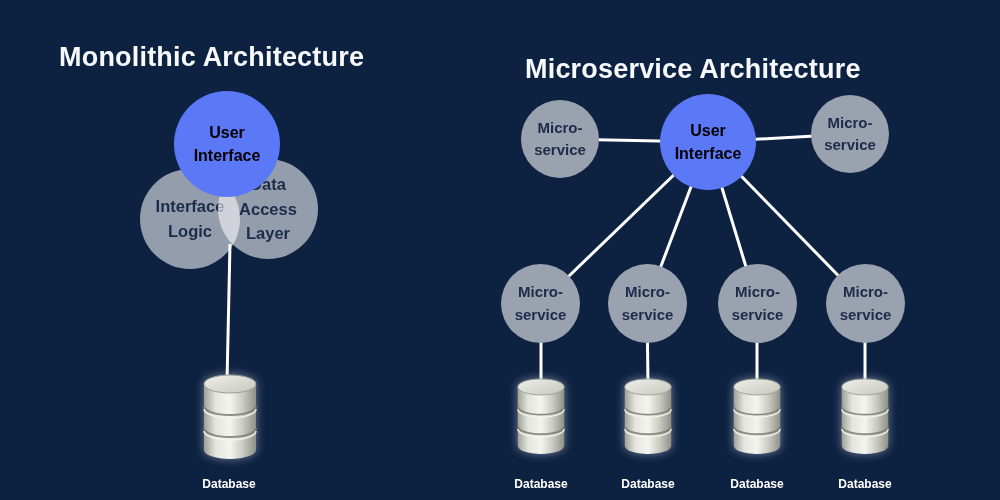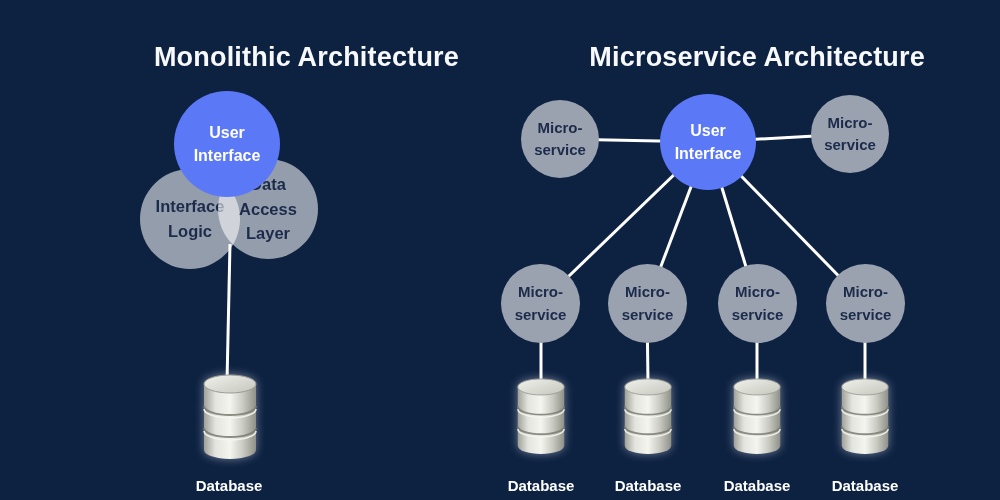--- a/index.html
+++ b/index.html
@@ -15,21 +15,21 @@
     position: relative;
     width: 1000px;
     height: 500px;
     background: var(--background);
     overflow: hidden;
     font-family: "Liberation Sans", sans-serif;
   }
   .title {
     position: absolute;
     width: 400px;
-    text-align: right;
+    text-align: left;
     font-size: 27px;
     font-weight: 700;
     color: #f7f9fc;
     letter-spacing: 0.2px;
     z-index: 6;
   }
   .lines-behind, .lines-above {
     position: absolute;
     left: 0; top: 0;
     width: 1000px; height: 500px;
@@ -47,21 +47,21 @@
     display: flex;
     align-items: center;
     justify-content: center;
     text-align: center;
     font-weight: 700;
     white-space: pre-line;
     z-index: 2;
   }
   .circle.blue {
     background: var(--accent-blue);
-    color: #ffffff;
+    color: #000000;
     font-size: 16px;
     line-height: 1.45;
     z-index: 3;
   }
   .circle.gray-trans {
     background: rgba(255, 255, 255, 0.56);
     color: var(--dark-text);
     font-size: 16.5px;
     line-height: 1.5;
   }
@@ -91,21 +91,21 @@
   .db-r2 { left: 623px; top: 378px; width: 50px; }
   .db-r3 { left: 732px; top: 378px; width: 50px; }
   .db-r4 { left: 840px; top: 378px; width: 50px; }
   .db-label {
     position: absolute;
     width: 140px;
     top: 477px;
     text-align: center;
     color: #ffffff;
     font-weight: 700;
-    font-size: 15px;
+    font-size: 12px;
     z-index: 6;
   }
   .dbl-l  { left: 159px; }
   .dbl-r1 { left: 471px; }
   .dbl-r2 { left: 578px; }
   .dbl-r3 { left: 687px; }
   .dbl-r4 { left: 795px; }
   .defs-holder { position: absolute; width: 0; height: 0; overflow: hidden; }
   .db-sep    { stroke: #797a72; stroke-width: 2;   fill: none; opacity: 0.85; }
   .db-sep-hi { stroke: #f5f6f0; stroke-width: 1.6; fill: none; opacity: 0.9; }
@@ -138,21 +138,21 @@
     <line x1="708" y1="142" x2="647" y2="303"></line>
     <line x1="708" y1="142" x2="757" y2="303"></line>
     <line x1="708" y1="142" x2="865" y2="303"></line>
     <line x1="541" y1="303" x2="541" y2="384"></line>
     <line x1="647" y1="303" x2="648" y2="384"></line>
     <line x1="757" y1="303" x2="757" y2="384"></line>
     <line x1="865" y1="303" x2="865" y2="384"></line>
   </svg>
 
   <div class="title" style="left:59px; top:42px;">Monolithic Architecture</div>
-  <div class="title" style="left:525px; top:42px;">Microservice Architecture</div>
+  <div class="title" style="left:525px; top:54px;">Microservice Architecture</div>
 
   <div class="circle gray-trans biz-logic">Interface
 Logic</div>
   <div class="circle gray-trans data-layer">Data
 Access
 Layer</div>
   <div class="circle blue ui-left">User
 Interface</div>
 
   <svg class="lines-above">

